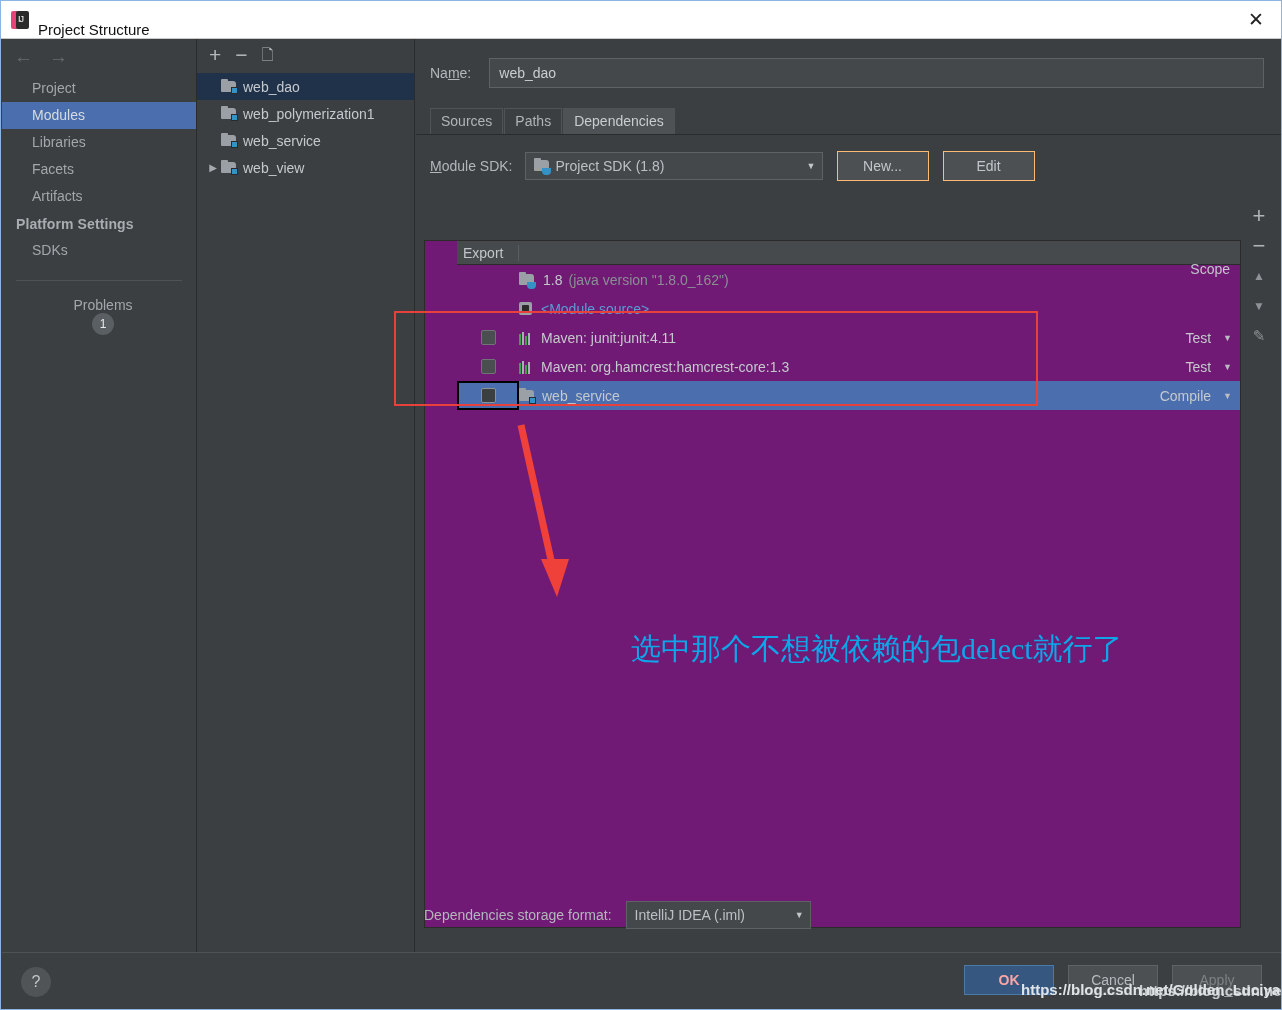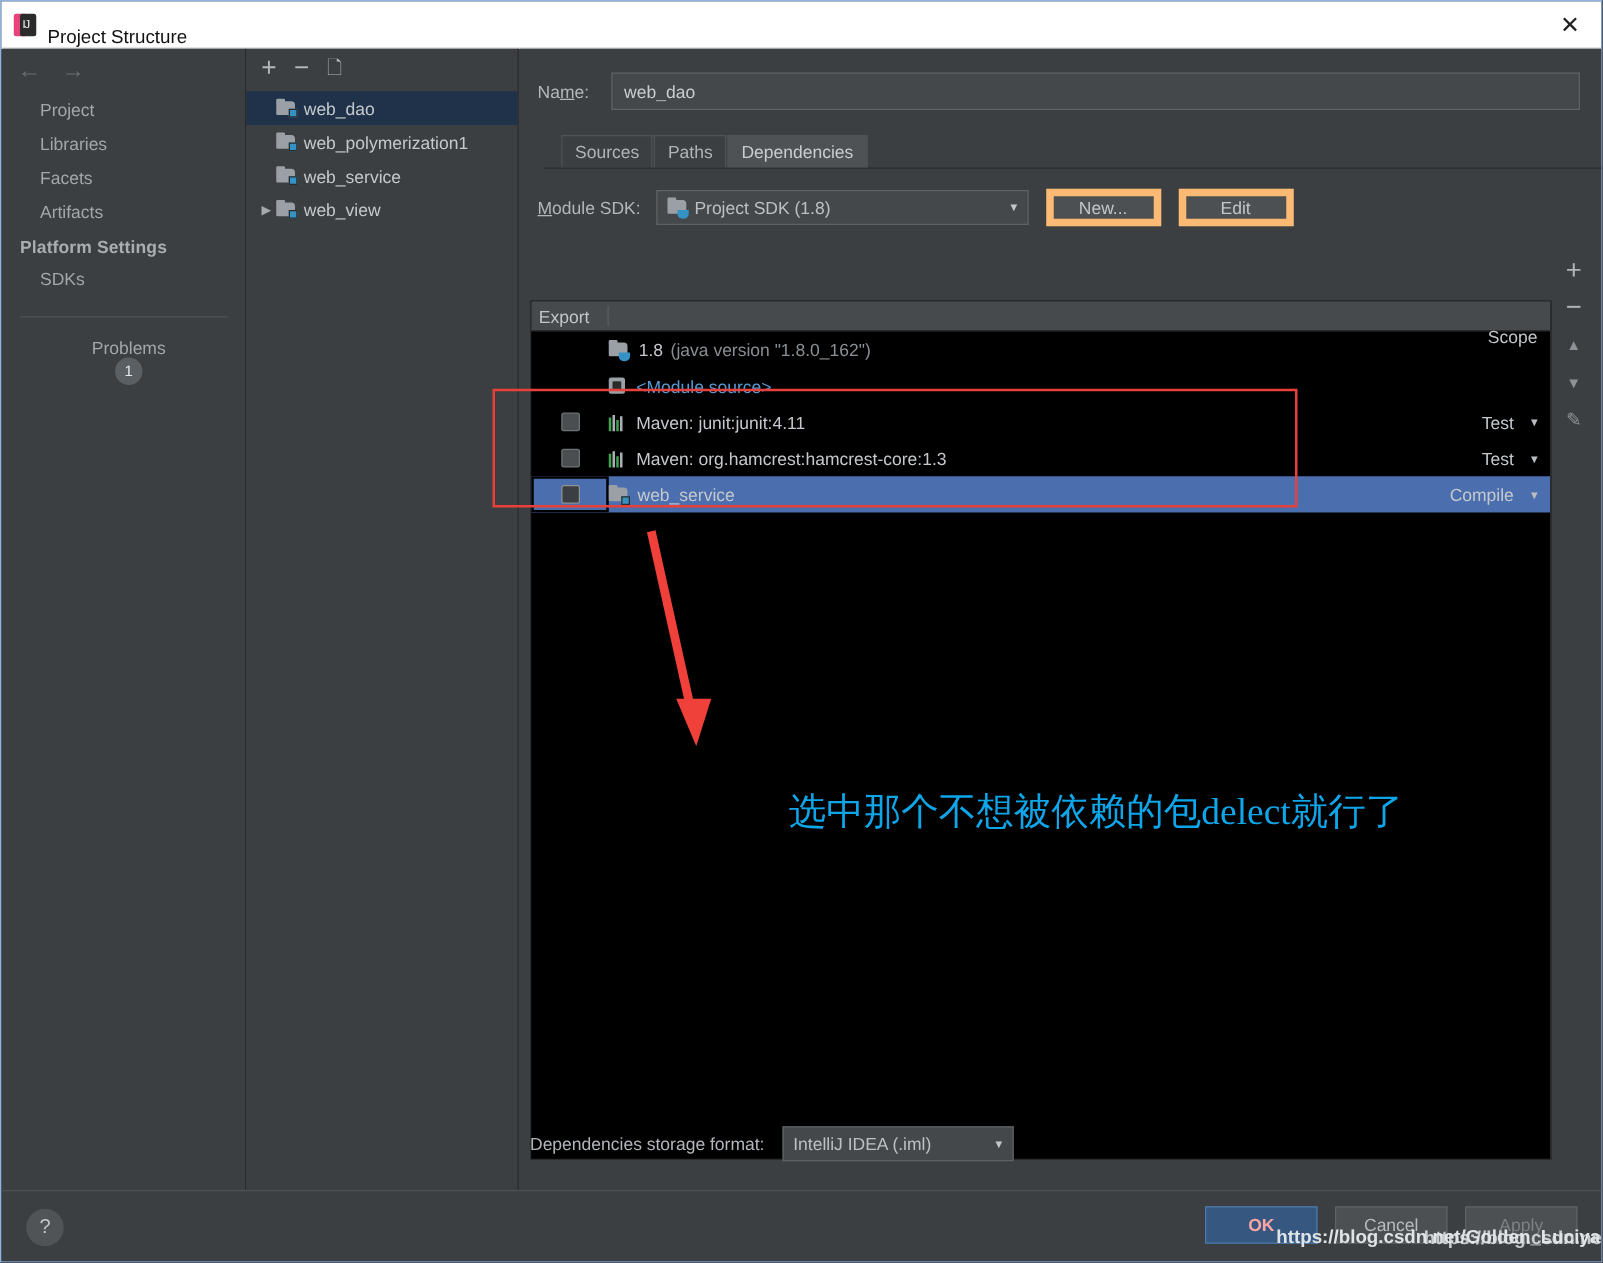--- a/index.html
+++ b/index.html
@@ -123,21 +123,20 @@
     flex: 1; height: 30px; background: #45484a;
     border: 1px solid #5e6264; color: #c9cdd1;
     font-size: 14px; font-family: "Liberation Sans", sans-serif;
     padding: 0 9px; outline: none;
   }
 
   .tabstrip {
     display: flex; align-items: flex-end; padding-left: 14px;
     height: 28px; margin-top: 12px;
     border-bottom: 1px solid #2b2b2b;
-    margin-left: 19px;
   }
   .tab {
     font-size: 14px; color: #b0b4b8; padding: 4px 10px 5px 10px;
     background: #3c3f41; border: 1px solid #4f5355; border-bottom: none;
     cursor: pointer; margin-right: 1px;
   }
   .tab.active { background: #4e5254; color: #c9cdd1; }
 
   .sdk-row { display: flex; align-items: center; height: 40px; padding-left: 14px; margin-top: 11px; }
   .sdk-label { font-size: 14px; color: #b3b7bb; margin-right: 12px; }
@@ -148,30 +147,30 @@
     font-size: 14px; color: #bcc0c4; cursor: pointer; position: relative;
   }
   .combo.sdk { width: 298px; }
   .combo .caret { margin-left: auto; font-size: 9px; color: #c2c6ca; padding-left: 10px; }
   .sdk-icon { width: 16px; height: 14px; position: relative; margin-right: 6px; flex: 0 0 16px; }
   .sdk-icon .folder { position:absolute; left:0; top:1px; width:15px; height:11px; background:#9aa0a6; border-radius:1px 3px 1px 1px; }
   .sdk-icon .folder:before { content:""; position:absolute; left:0; top:-2px; width:7px; height:3px; background:#9aa0a6; border-radius:1px 1px 0 0; }
   .sdk-icon .cup { position:absolute; right:-1px; bottom:-2px; width:9px; height:7px; background:#3592c4; border-radius:0 0 4px 4px; }
   .btn {
     height: 30px; min-width: 92px; background: #4c5052;
-    border: 6px solid #fdba74; color: #c2c6ca;
+    border: 1px solid #fdba74; color: #c2c6ca;
     font-size: 14px; font-family: "Liberation Sans", sans-serif;
     margin-left: 14px; cursor: pointer;
   }
 
   
   .table-wrap {
     position: absolute; left: 423px; top: 239px;
     width: 817px; height: 688px;
-    border: 1px solid #2b2b2b; background: #000000;
+    border: 1px solid #2b2b2b; background: #701a75; padding-left: 32px;
   }
   .thead {
     display: flex; height: 24px; background: #464a4c;
     border-bottom: 1px solid #2b2b2b; align-items: center;
   }
   .th-export {
     width: 62px; flex: 0 0 62px; font-size: 14px; color: #c2c6ca;
     padding-left: 6px; border-right: 1px solid #5a5e60;
   }
   .th-mid { flex: 1; border-right: 1px solid #5a5e60; }
@@ -307,20 +306,21 @@
     <div class="tb-close">✕</div>
   </div>
 
   <div class="sidebar">
     <div class="nav-arrows">
       <span class="nav-arrow">←</span>
       <span class="nav-arrow">→</span>
     </div>
 
     <div class="sb-item">Project</div>
+    <div class="sb-item selected">Modules</div>
     <div class="sb-item">Libraries</div>
     <div class="sb-item">Facets</div>
     <div class="sb-item">Artifacts</div>
 
     <div class="sb-group">Platform Settings</div>
     <div class="sb-item">SDKs</div>
 
     <div class="sb-sep"></div>
 
     <div class="sb-problems">

